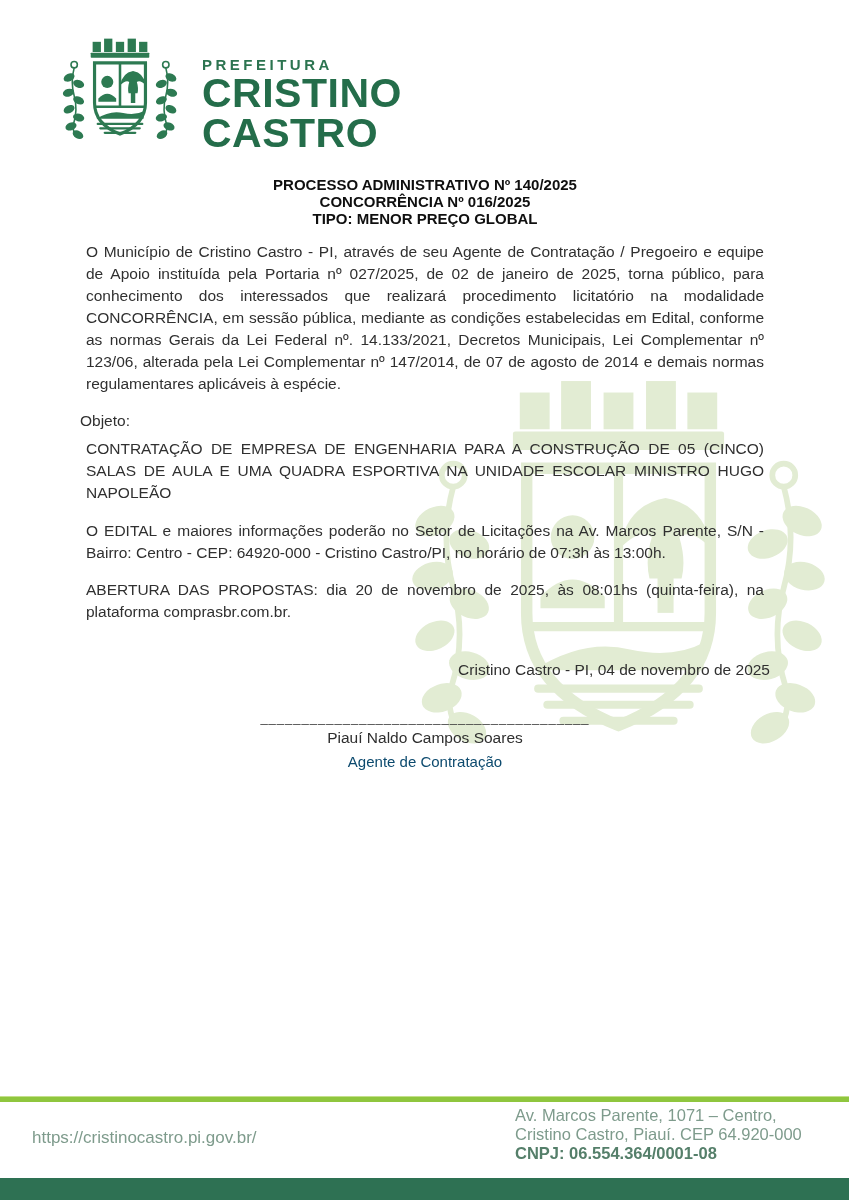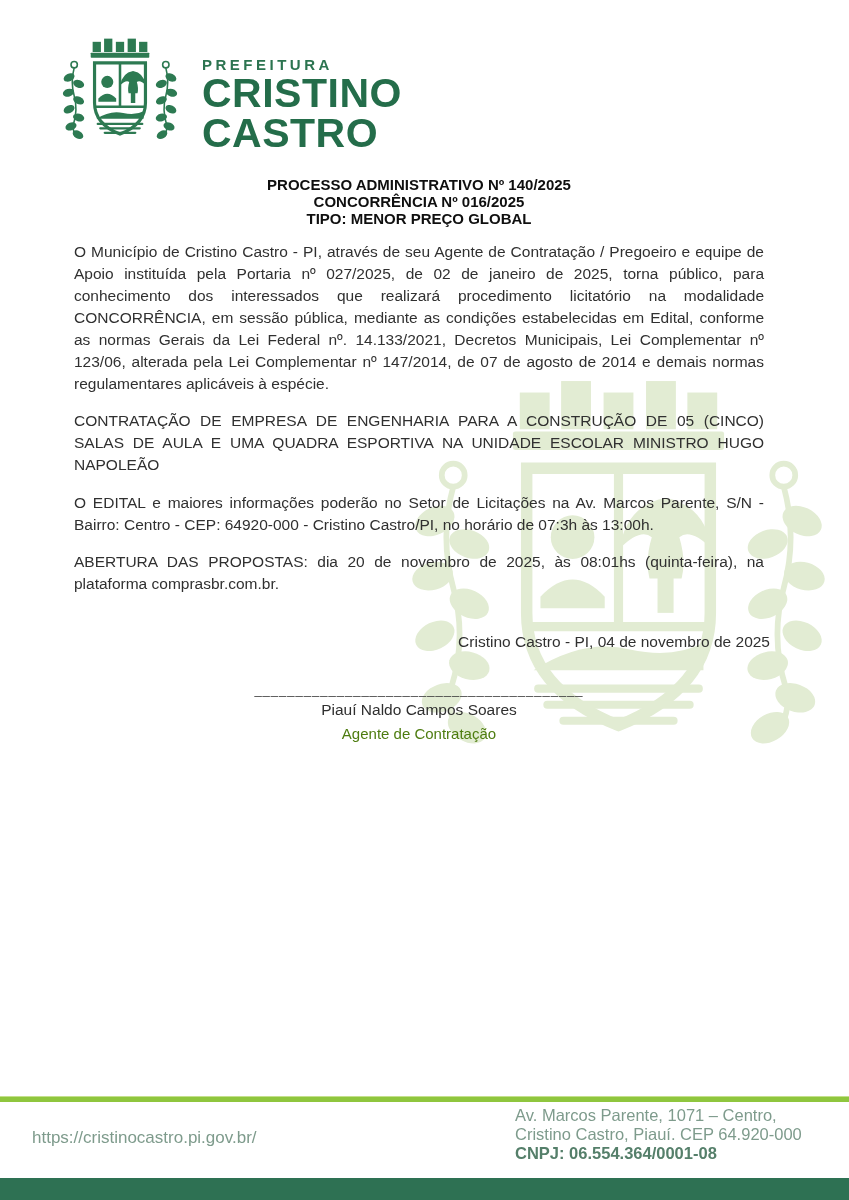--- a/index.html
+++ b/index.html
@@ -17,34 +17,34 @@
   .header{position:absolute;left:50px;top:34px;display:flex;align-items:flex-start;z-index:2;}
   .logo-coa{width:140px;height:134px;color:#2d7a52;flex:none;}
   .brand{margin-left:12px;padding-top:22px;}
   .brand-pref{font-size:15px;font-weight:bold;letter-spacing:3.5px;color:#2c7450;}
   .brand-city{font-size:41px;font-weight:bold;color:#246d4a;line-height:40px;letter-spacing:.5px;}
 
   
   .watermark{position:absolute;left:366px;top:364px;width:505px;height:484px;color:#e2ecd3;z-index:0;}
 
   
-  .content{position:absolute;left:68px;right:79px;top:176px;z-index:1;}
+  .content{position:absolute;left:80px;right:79px;top:176px;z-index:1;}
   .doc-title{text-align:center;font-size:15px;font-weight:bold;color:#0f0f0f;line-height:17px;}
   .para{font-size:15.5px;line-height:22px;color:#303030;text-align:justify;margin:6px;}
   .p-intro{margin-top:14px;}
   .p-objeto{margin-top:15px;}
   .objeto-label{font-size:15.5px;line-height:22px;color:#303030;}
   .p-edital{margin-top:16px;}
   .p-abertura{margin-top:15px;}
   .date-line{text-align:right;font-size:15.5px;color:#303030;margin-top:38px;}
 
   .signature{text-align:center;margin-top:32px;}
   .sig-rule{font-size:13px;color:#3c3c3c;letter-spacing:1px;line-height:14px;}
   .sig-name{font-size:15.5px;color:#2f2f2f;margin-top:4px;}
-  .sig-role{font-size:15px;color:#4d7c0f;margin-top:6px;}
+  .sig-role{font-size:15px;color:#0c4a6e;margin-top:6px;}
 
   
   .footer-limeline{position:absolute;left:0;top:1096px;width:100%;height:5px;background:#8fc63e;border-top:1px solid #c4e08c;z-index:3;}
   .footer-url{position:absolute;left:32px;top:1128px;font-size:17px;color:#7e9b8c;z-index:3;text-decoration:none;}
   .footer-address{position:absolute;left:515px;top:1106px;font-size:16.5px;line-height:19px;color:#7e9b8c;z-index:3;}
   .footer-cnpj{font-weight:bold;color:#557f6a;}
   .footer-darkbar{position:absolute;left:0;top:1178px;width:100%;height:22px;background:#2e7153;z-index:3;}
 </style>
 </head>
 <body>
@@ -120,20 +120,21 @@
   <div class="content">
     <div class="doc-title">
       <div>PROCESSO ADMINISTRATIVO Nº 140/2025</div>
       <div>CONCORRÊNCIA Nº 016/2025</div>
       <div>TIPO: MENOR PREÇO GLOBAL</div>
     </div>
 
     <p class="para p-intro">O Município de Cristino Castro - PI, através de seu Agente de Contratação / Pregoeiro e equipe de Apoio instituída pela Portaria nº 027/2025, de 02 de janeiro de 2025, torna público, para conhecimento dos interessados que realizará procedimento licitatório na modalidade CONCORRÊNCIA, em sessão pública, mediante as condições estabelecidas em Edital, conforme as normas Gerais da Lei Federal nº. 14.133/2021, Decretos Municipais, Lei Complementar nº 123/06, alterada pela Lei Complementar nº 147/2014, de 07 de agosto de 2014 e demais normas regulamentares aplicáveis à espécie.</p>
 
     <div class="p-objeto">
+      <div class="objeto-label">Objeto:</div>
       <p class="para">CONTRATAÇÃO DE EMPRESA DE ENGENHARIA PARA A CONSTRUÇÃO DE 05 (CINCO) SALAS DE AULA E UMA QUADRA ESPORTIVA NA UNIDADE ESCOLAR MINISTRO HUGO NAPOLEÃO</p>
     </div>
 
     <p class="para p-edital">O EDITAL e maiores informações poderão no Setor de Licitações na Av. Marcos Parente, S/N - Bairro: Centro - CEP: 64920-000 - Cristino Castro/PI, no horário de 07:3h às 13:00h.</p>
 
     <p class="para p-abertura">ABERTURA DAS PROPOSTAS: dia 20 de novembro de 2025, às 08:01hs (quinta-feira), na plataforma comprasbr.com.br.</p>
 
     <div class="date-line">Cristino Castro - PI, 04 de novembro de 2025</div>
 
     <div class="signature">

